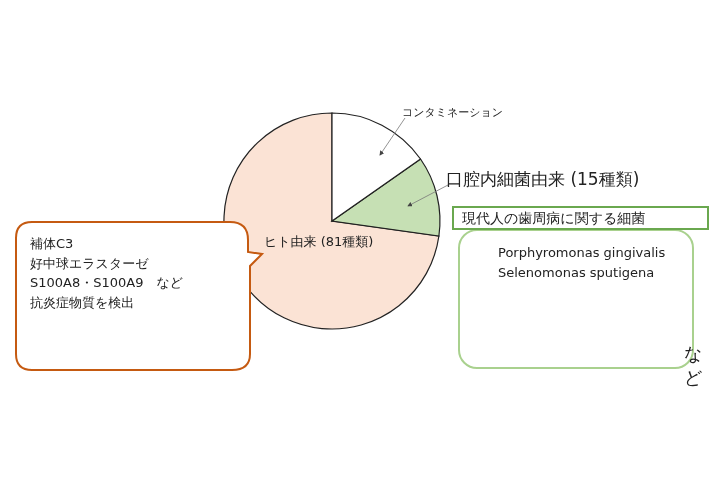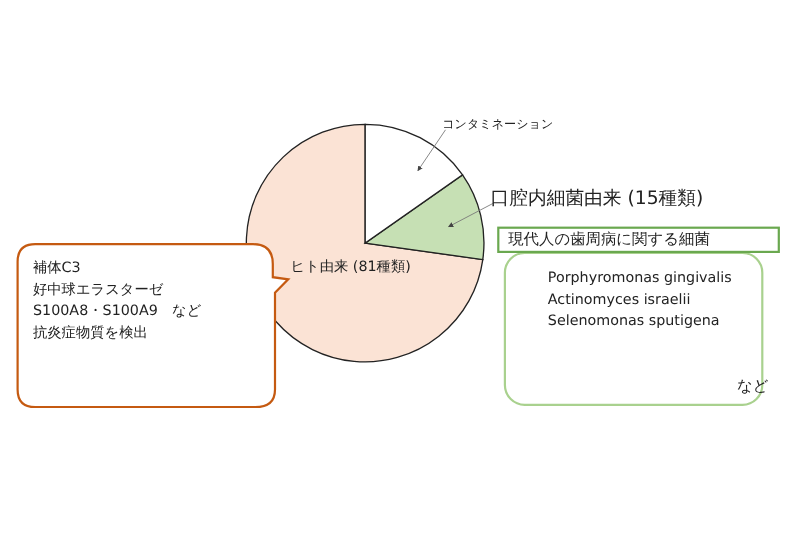--- a/index.html
+++ b/index.html
@@ -5,21 +5,21 @@
   html,body{margin:0;padding:0;background:#fff;}
   body{width:720px;height:498px;position:relative;overflow:hidden;font-family:"DejaVu Sans","Liberation Sans",sans-serif;color:#222;}
   svg.main{position:absolute;left:0;top:0;}
   .txt{position:absolute;white-space:nowrap;}
   .contam{left:402px;top:105px;font-size:11px;text-align:center;}
   .oral{left:446px;top:168px;font-size:17px;}
   .human{left:264px;top:233px;font-size:13px;}
   .hdr{position:absolute;left:452px;top:206px;width:257px;height:24px;border:2px solid #6aa84f;box-sizing:border-box;font-size:14px;line-height:20px;padding-left:8px;background:#fff;}
   .left-list{position:absolute;left:30px;top:234px;font-size:13px;line-height:19.5px;}
   .right-list{position:absolute;left:478px;top:243px;font-size:13px;line-height:19.5px;margin-left:20px;}
-  .nado{position:absolute;left:670px;top:342px;font-size:14px;}
+  .nado{position:absolute;left:684px;top:342px;font-size:18px;}
 </style>
 </head>
 <body>
 
 <svg class="main" width="720" height="498">
 
   <path d="M332,221 L438.9,236 A108,108 0 1,1 332,113 Z" fill="#fbe3d5" stroke="#222" stroke-width="1.2"></path>
 
   <path d="M332,221 L420.5,159 A108,108 0 0,1 438.9,236 Z" fill="#c6e0b4" stroke="#222" stroke-width="1.2"></path>
 
@@ -46,16 +46,15 @@
 
 <div class="left-list">
   <div>補体C3</div>
   <div>好中球エラスターゼ</div>
   <div>S100A8・S100A9　など</div>
   <div>抗炎症物質を検出</div>
 </div>
 
 <div class="right-list">
   <div>Porphyromonas gingivalis</div>
-  <div>Actinomyces israelii</div>
   <div>Selenomonas sputigena</div>
 </div>
 <div class="nado">など</div>
 
 </body></html>

